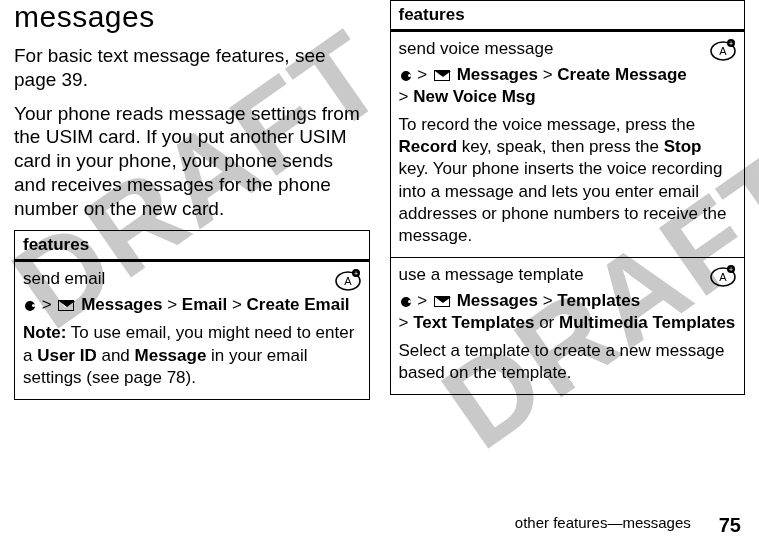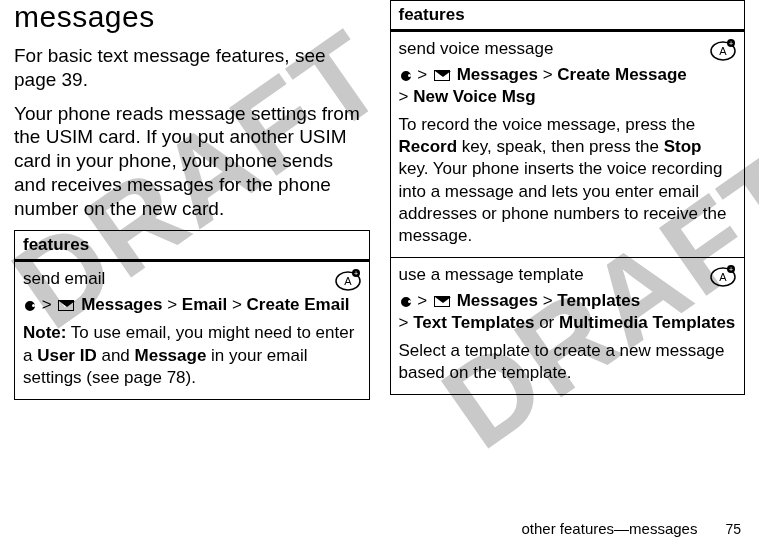--- a/index.html
+++ b/index.html
@@ -81,26 +81,26 @@
       width: 30px;
       height: 24px;
     }
     .badge svg { width: 30px; height: 24px; }
     .footer {
       position: absolute;
       bottom: 10px;
       right: 18px;
       font-size: 15px;
       display: flex;
-      align-items: flex-end;
+      align-items: flex-start;
       gap: 28px;
     }
     .page-num {
-      font-weight: 400;
-      font-size: 14px;
+      font-weight: 700;
+      font-size: 20px;
     }
     .glyph-dot {
       display: inline-block;
       width: 10px; height: 10px;
       background: #000;
       border-radius: 50%;
       margin: 0 2px;
       vertical-align: -1px;
       border: 2px solid #000;
       position: relative;

